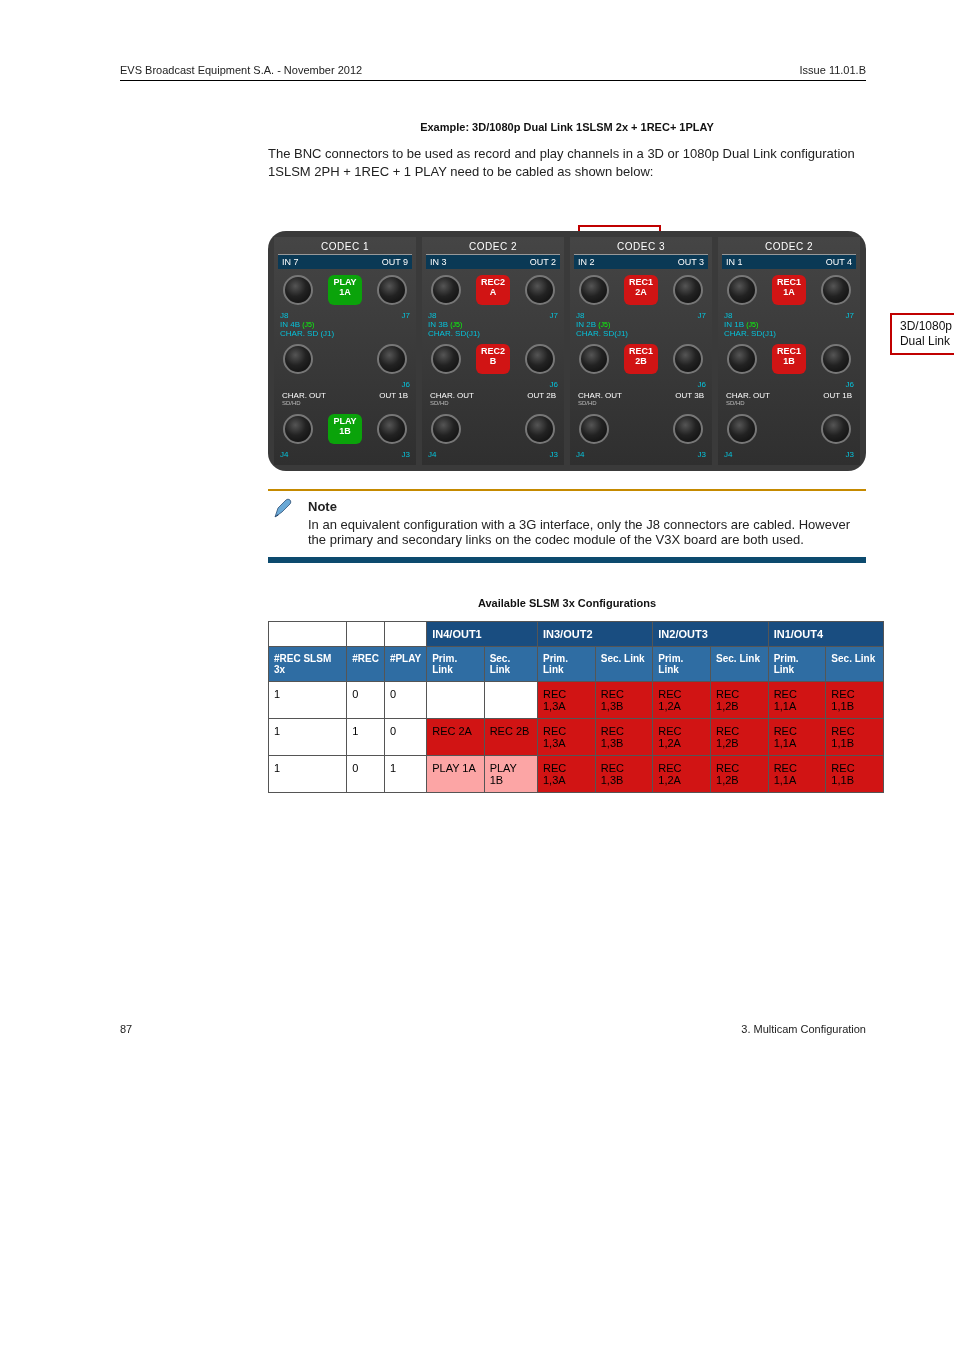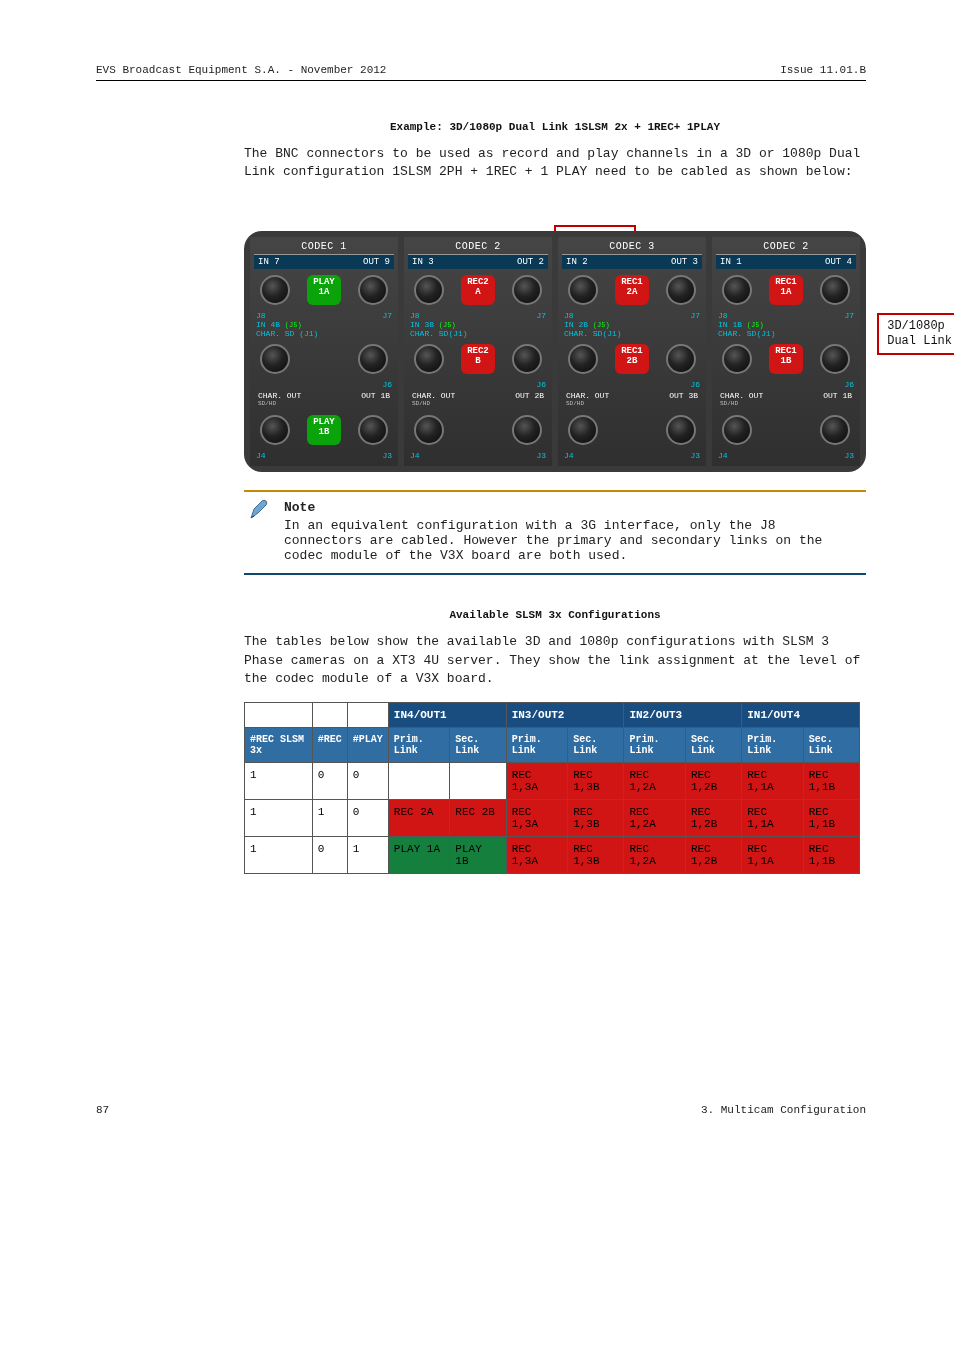--- a/index.html
+++ b/index.html
@@ -5,22 +5,21 @@
   * { box-sizing: border-box; }
   body {
     margin: 0;
     font-family: Arial, Helvetica, sans-serif;
     font-size: 13px;
     color: #222;
     background: #fff;
     width: 954px;
   }
   .page {
-    padding: 64px 88px 60px 96px;
-    font-family: Liberation Mono, monospace;
+    padding: 64px 88px 60px 120px;
   }
   .hdr-row {
     display: flex;
     justify-content: space-between;
     font-size: 11px;
     padding-bottom: 4px;
   }
   .hdr-rule {
     border-top: 1px solid #000;
     margin-bottom: 40px;
@@ -146,21 +145,21 @@
   }
   .sub-labels .left { text-align:left; }
   .sub-labels .right { text-align:right; }
   .small-green { color: #0aff0a; font-size: 7px; }
   .char-row { display:flex; justify-content:space-between; color:#fff; font-size:8px; padding:2px 4px; }
   .char-row .sub { font-size:6px; display:block; color:#bbb; }
 
   
   .note-box {
     border-top: 2px solid #c58a00;
-    border-bottom: 2px solid #0c4a6e;
+    border-bottom: 6px solid #0c4a6e;
     margin: 18px 0 34px 0;
     padding: 8px 6px 10px 40px;
     position: relative;
     font-size: 13px;
   }
   .note-pen {
     position: absolute;
     left: 4px; top: 6px;
     width: 24px; height: 24px;
   }
@@ -184,21 +183,21 @@
     font-weight: bold;
   }
   th.blank { background: #fff; }
   th.sub {
     background: #2f6da3;
     color: #fff;
     font-weight: bold;
     font-size: 10px;
   }
   td.rec { background: #d11414; color: #000; }
-  td.play { background: #15803d; color: #000; margin-left: 27px; }
+  td.play { background: #fca5a5; color: #000; margin-left: 27px; }
   td.plain { background: #fff; color: #000; }
 
   
   .ftr {
     display: flex;
     justify-content: space-between;
     font-size: 11px;
     margin-top: 230px;
   }
 
@@ -415,21 +414,20 @@
     <div class="note-box">
       <svg class="note-pen" viewBox="0 0 24 24">
         <path d="M3 20 L6 11 L14 3 C15 2 17 2 18 3 C19 4 19 6 18 7 L10 15 L3 20 Z" fill="#6aa9d6" stroke="#1d3e66" stroke-width="0.7"></path>
         <path d="M3 20 L5.5 17.5 L6.5 18.5 Z" fill="#1d3e66"></path>
       </svg>
       <div class="note-title">Note</div>
       <div>In an equivalent configuration with a 3G interface, only the J8 connectors are cabled. However the primary and secondary links on the codec module of the V3X board are both used.</div>
     </div>
 
     <h3 class="sec-title">Available SLSM 3x Configurations</h3>
-    <p class="body">The tables below show the available 3D and 1080p configurations with SLSM 3 Phase cameras on a XT3 4U server. They show the link assignment at the level of the codec module of a V3X board.</p>
 
     <table class="cfg" id="cfg-table">
         <tbody>
           <tr>
             <th class="blank"></th>
             <th class="blank"></th>
             <th class="blank"></th>
             <th class="grp" colspan="2">IN4/OUT1</th>
             <th class="grp" colspan="2">IN3/OUT2</th>
             <th class="grp" colspan="2">IN2/OUT3</th>

